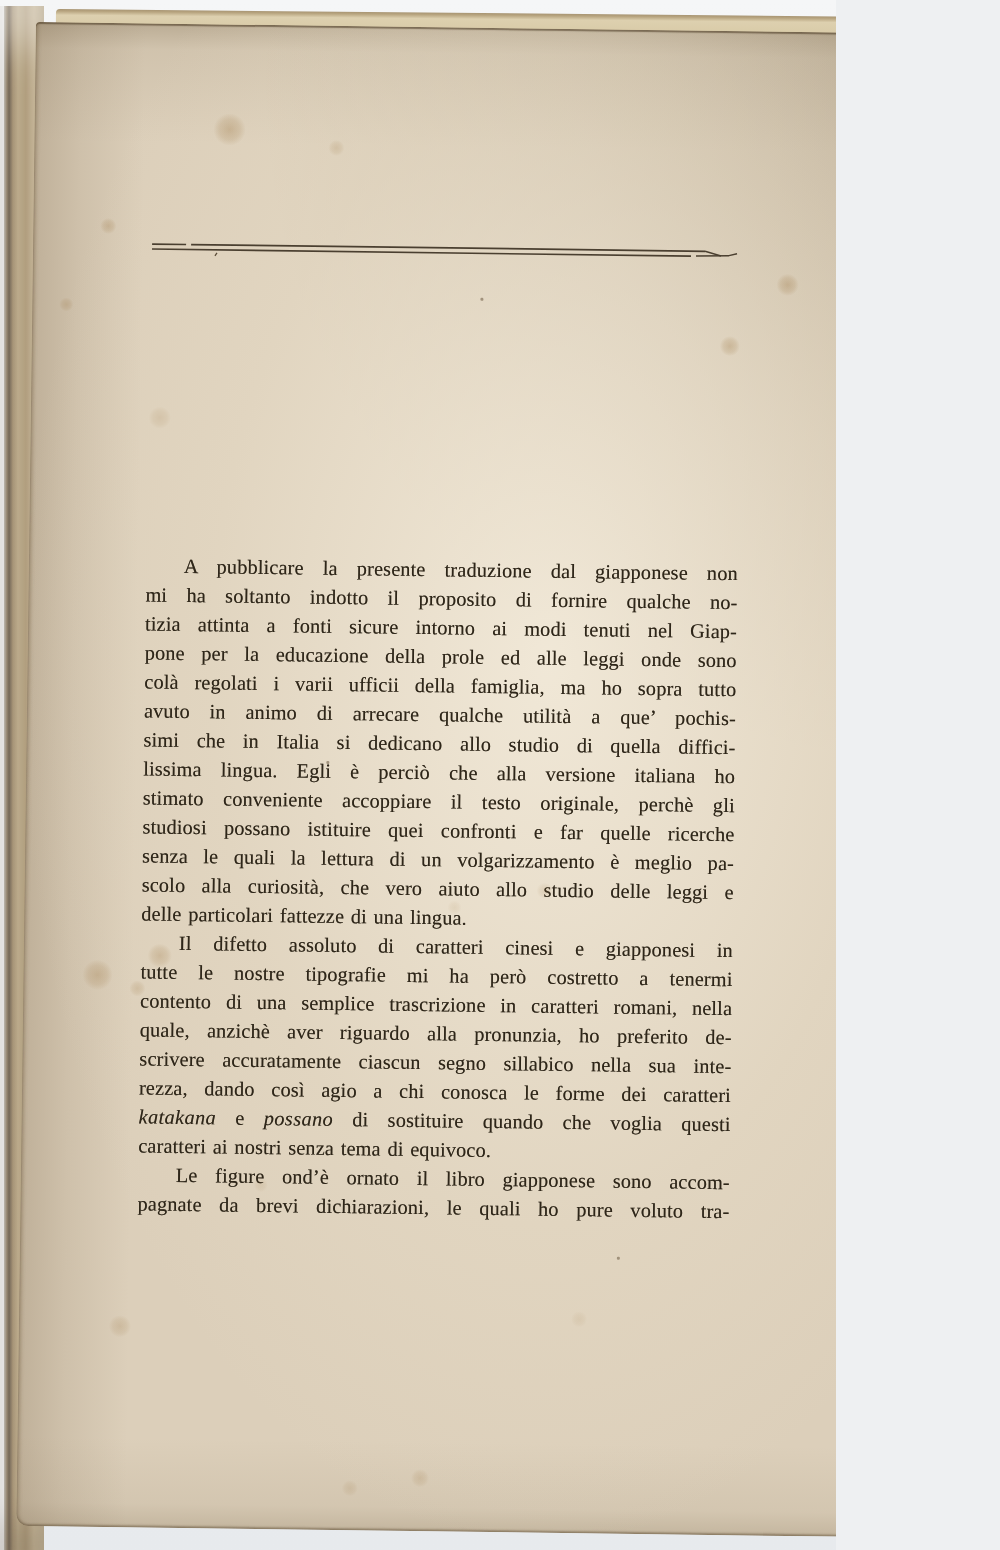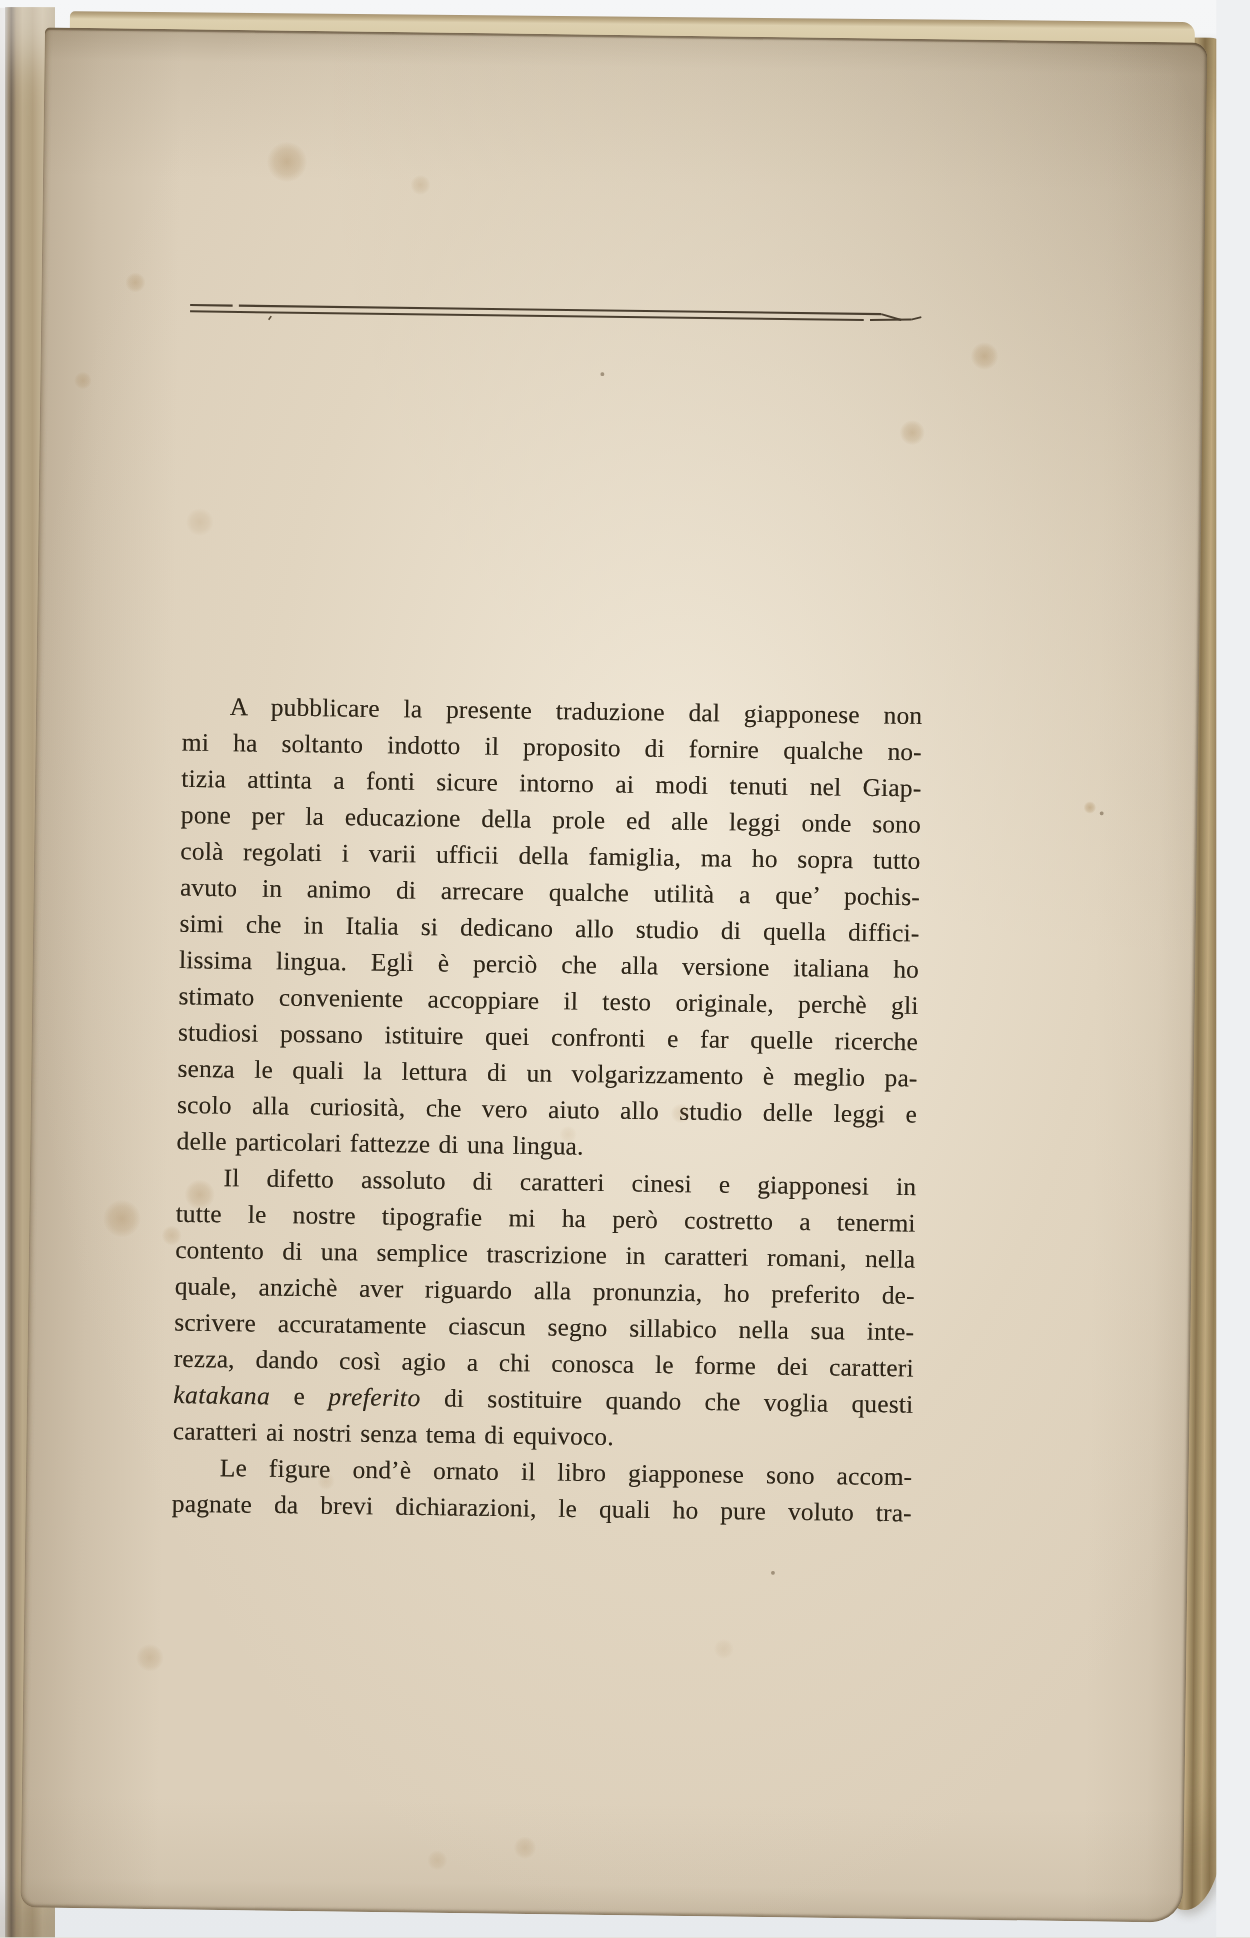--- a/index.html
+++ b/index.html
@@ -2,21 +2,21 @@
 <html><head>
 <meta charset="utf-8">
 <style>
   html,body{margin:0;padding:0;}
   body{
     width:1000px;height:1550px;overflow:hidden;
     font-family:"Liberation Serif", serif;
     background:#eef0f2;
   }
   .photo{
-    position:relative;width:973px;height:1550px;
+    position:relative;width:836px;height:1550px;
     background:linear-gradient(180deg,#f5f6f7 0%,#eef0f2 40%,#e7eaed 100%);
     overflow:hidden;
   }
 
   
   .cover-left{
     position:absolute;left:0;top:6px;width:44px;height:1544px;
     background:linear-gradient(90deg,
       #f2f2f3 0px,#f2f2f3 4px,
       #b9b4aa 4px,#857257 7px,
@@ -123,21 +123,21 @@
           <div class="line"><span>scolo alla curiosità, che vero aiuto allo studio delle leggi e</span></div>
           <div class="line flush"><span>delle particolari fattezze di una lingua.</span></div>
         </div>
         <div class="para">
           <div class="line first"><span>Il difetto assoluto di caratteri cinesi e giapponesi in</span></div>
           <div class="line"><span>tutte le nostre tipografie mi ha però costretto a tenermi</span></div>
           <div class="line"><span>contento di una semplice trascrizione in caratteri romani, nella</span></div>
           <div class="line"><span>quale, anzichè aver riguardo alla pronunzia, ho preferito de-</span></div>
           <div class="line"><span>scrivere accuratamente ciascun segno sillabico nella sua inte-</span></div>
           <div class="line"><span>rezza, dando così agio a chi conosca le forme dei caratteri</span></div>
-          <div class="line"><i>katakana</i><span> e </span><i>preferito</i><span> di sostituire quando che voglia questi</span></div>
+          <div class="line"><i>katakana</i><span> e </span><i>possano</i><span> di sostituire quando che voglia questi</span></div>
           <div class="line flush"><span>caratteri ai nostri senza tema di equivoco.</span></div>
         </div>
         <div class="para">
           <div class="line first"><span>Le figure ond’è ornato il libro giapponese sono accom-</span></div>
           <div class="line"><span>pagnate da brevi dichiarazioni, le quali ho pure voluto tra-</span></div>
         </div>
       </div>
   <div class="stain" style="left: 179px; top: 89px; width: 32px; height: 32px; background: radial-gradient(circle, rgba(150, 110, 55, 0.3) 0%, rgba(150, 110, 55, 0.165) 45%, rgba(150, 110, 55, 0) 72%);"></div>
       <div class="stain" style="left: 67px; top: 195px; width: 16px; height: 16px; background: radial-gradient(circle, rgba(150, 110, 55, 0.25) 0%, rgba(150, 110, 55, 0.137) 45%, rgba(150, 110, 55, 0) 72%);"></div>
       <div class="stain" style="left: 27px; top: 275px; width: 14px; height: 14px; background: radial-gradient(circle, rgba(150, 110, 55, 0.22) 0%, rgba(150, 110, 55, 0.12) 45%, rgba(150, 110, 55, 0) 72%);"></div>

